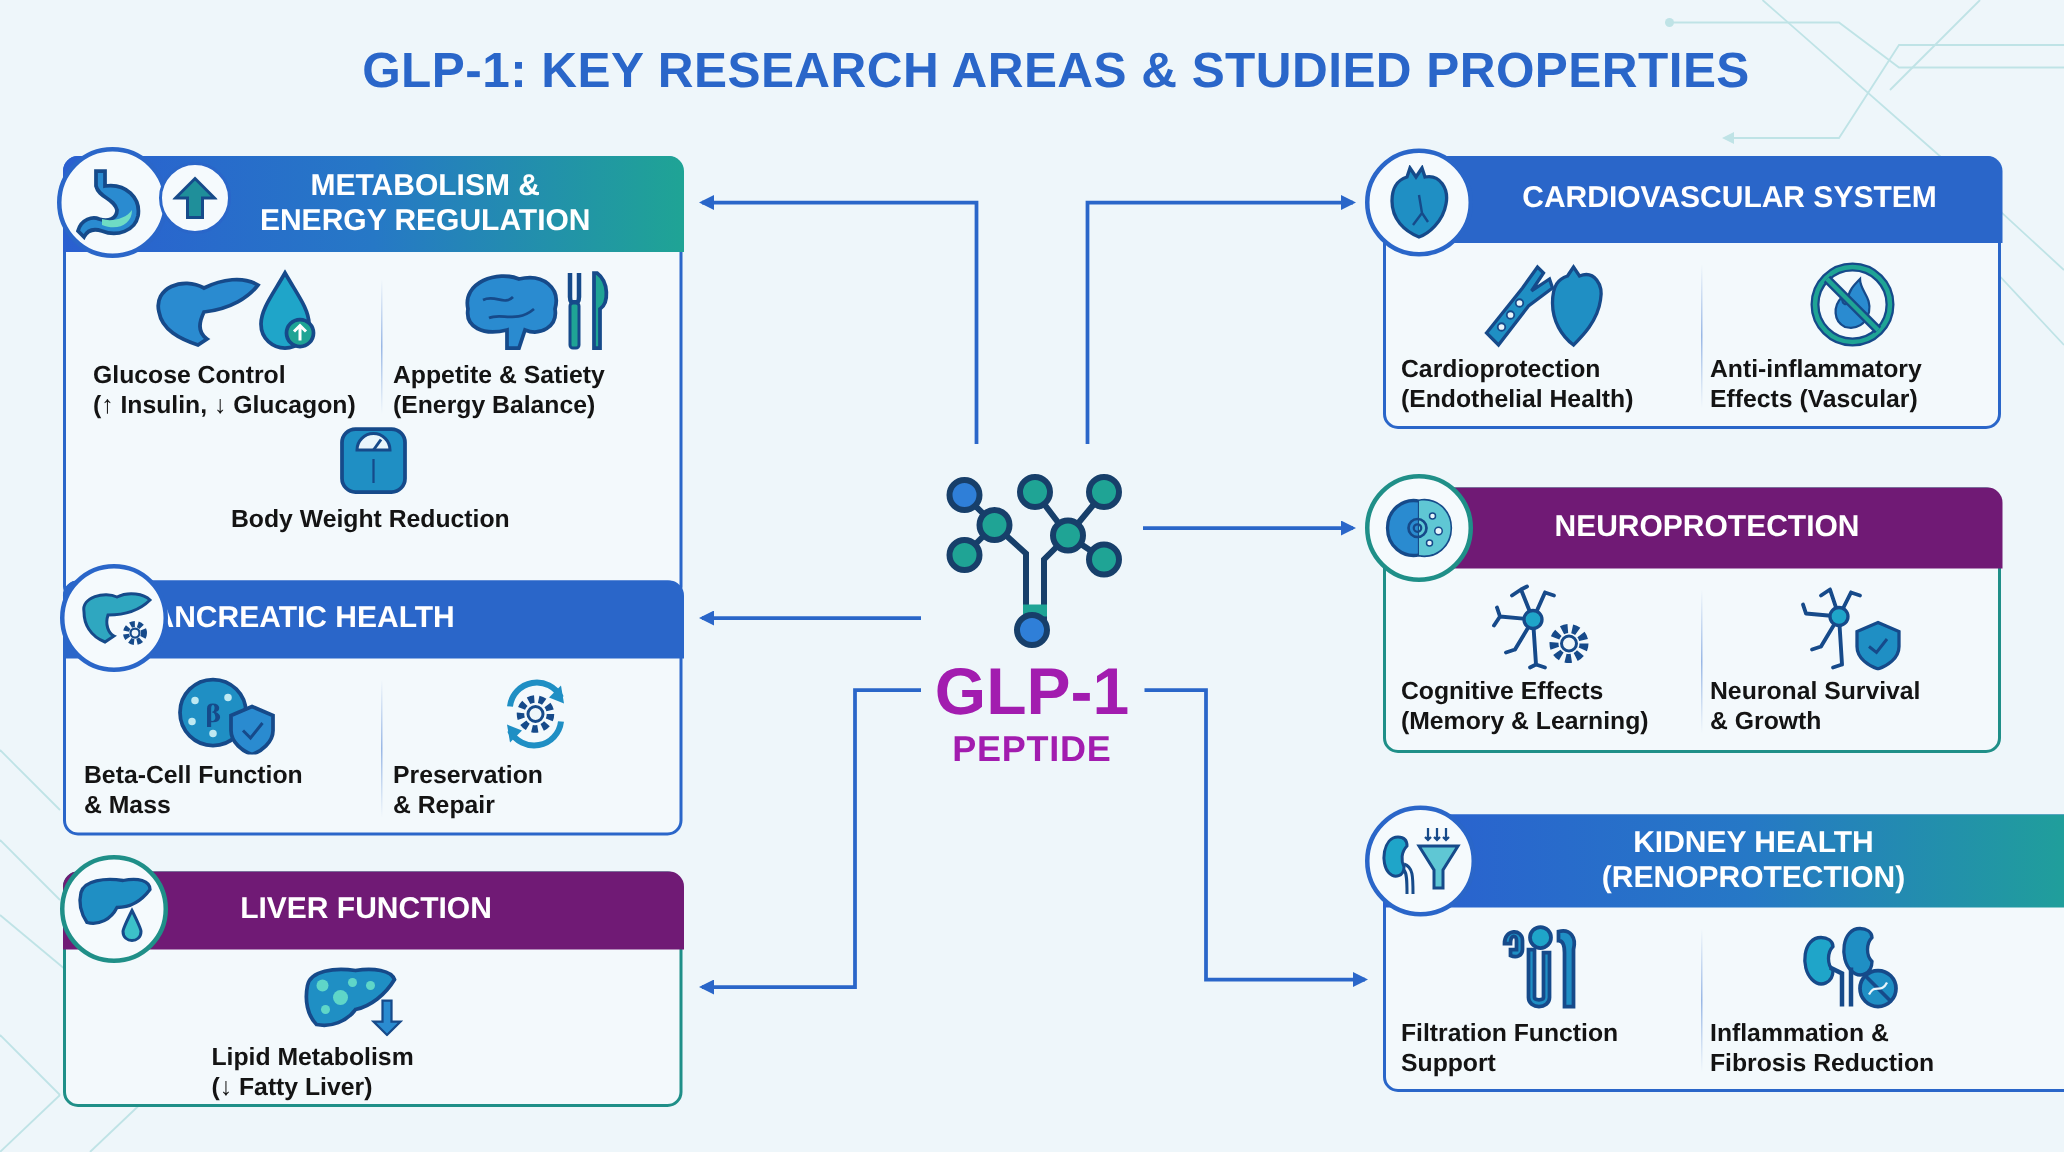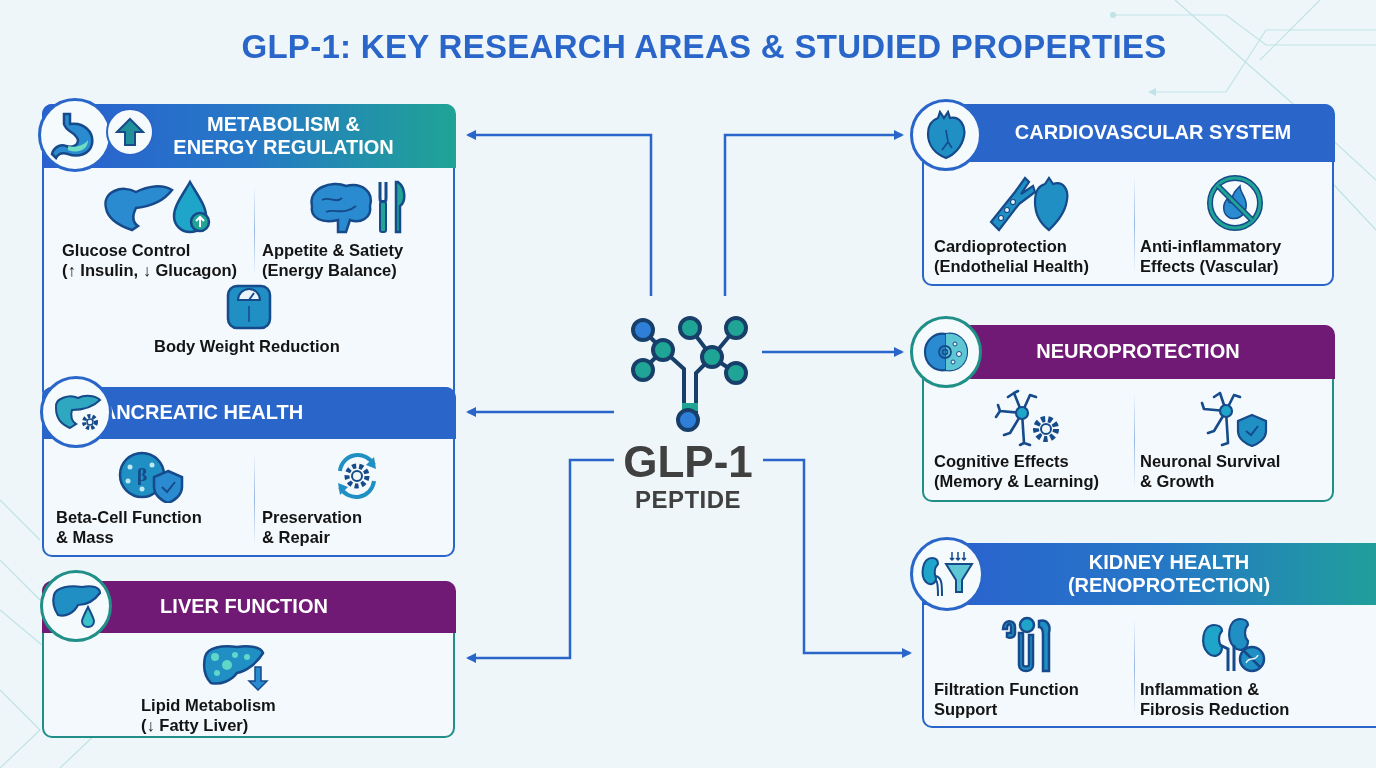--- a/index.html
+++ b/index.html
@@ -36,21 +36,21 @@
   .badge {
     position: absolute; border-radius: 50%; background: #f5fafd;
     border: 3px solid #2a66c9; display: flex; align-items: center; justify-content: center;
   }
   .badge.teal { border-color: #1f8f88; }
   .item { position: absolute; text-align: left; font-weight: 700; font-size: 16.5px; line-height: 1.22; color: #141414; }
   .item .ico { display: block; margin: 0 auto 4px; }
   .divider { position: absolute; width: 1px; background: linear-gradient(180deg, rgba(42,102,201,0), rgba(42,102,201,0.45), rgba(42,102,201,0)); }
 
   .center-logo { position: absolute; left: 620px; top: 305px; }
-  .center-title { position: absolute; left: 600px; top: 440px; width: 176px; text-align: center; color: #404040; font-weight: 700; }
+  .center-title { position: absolute; left: 600px; top: 440px; width: 176px; text-align: center; color: #a21caf; font-weight: 700; }
   .center-title .l1 { font-size: 44px; line-height: 1; }
   .center-title .l2 { font-size: 24px; line-height: 1.2; margin-top: 2px; letter-spacing: 0.5px; }
 </style>
 </head>
 <body>
 
 <svg class="bg-lines" viewBox="0 0 1376 768">
   <g stroke="#bfe3e6" stroke-width="1.2" fill="none">
     <path d="M1113 15 L1226 15 L1266 45 L1376 45"></path>
     <path d="M1150 92 L1226 92 L1266 30 L1376 30"></path>

